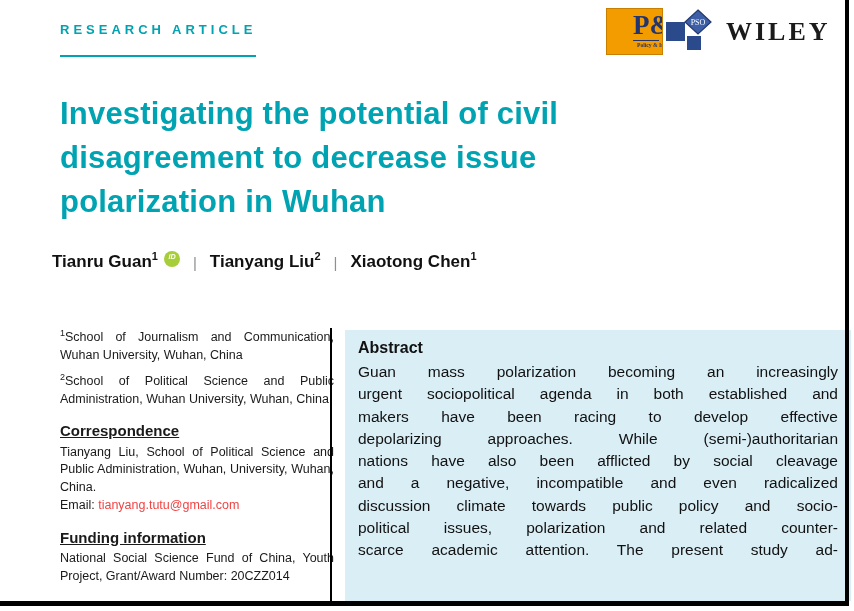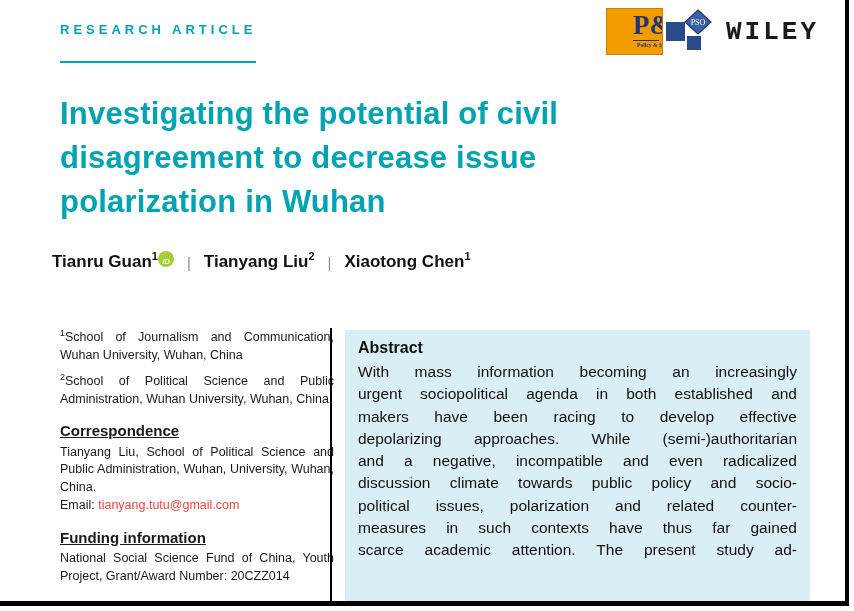--- a/index.html
+++ b/index.html
@@ -10,21 +10,21 @@
     font-family: "Liberation Sans", sans-serif;
     color: #1a1a1a;
     overflow: hidden;
   }
 
   
   .research-label {
     position: absolute; left: 60px; top: 22px;
     color: #00a3b1;
     font-size: 13px; font-weight: bold; letter-spacing: 4px;
-    padding-bottom: 24px;
+    padding-bottom: 18px;
     border-bottom: 2.5px solid #00a3b1;
     display: inline-block;
   }
 
   .pi-logo {
     position: absolute; left: 606px; top: 8px;
     width: 57px; height: 47px;
     background: #f39c00;
     border: 1px solid #c87f00;
     text-align: right;
@@ -40,21 +40,21 @@
   .pi-logo .sub {
     display: block; font-size: 10px; font-weight: bold;
     transform: scale(0.56); transform-origin: center top;
     white-space: nowrap; margin-top: 1px;
   }
 
   .pso-logo { position: absolute; left: 666px; top: 9px; width: 56px; height: 46px; }
 
   .wiley-logo {
     position: absolute; left: 726px; top: 17px;
-    font-family: Liberation Mono, monospace;
+    font-family: Liberation Serif, serif;
     font-size: 26px; font-weight: 600; letter-spacing: 3px;
     color: #1b1b1b;
     text-align: right;
   }
 
   
   .title {
     position: absolute; left: 60px; top: 92px;
     color: #00a3b1;
     font-size: 31px; font-weight: bold; line-height: 44px;
@@ -62,24 +62,24 @@
   }
 
   .authors {
     position: absolute; left: 52px; top: 252px;
     font-size: 17px; font-weight: bold; color: #111;
     display: flex; align-items: center;
   }
   .authors sup { font-size: 11px; font-weight: bold; vertical-align: super; line-height: 0; }
   .author-sep { color: #8f8f8f; font-weight: normal; margin: 0 13px; font-size: 15px; }
   .orcid {
-    display: inline-flex; align-items: flex-end; justify-content: center;
+    display: inline-flex; align-items: flex-start; justify-content: center;
     width: 16px; height: 16px; border-radius: 50%;
     background: #a6ce39; color: #ffffff;
-    margin-top: -6px;
+    margin-left: 6px; margin-top: -6px;
     font-size: 10px; font-style: normal; font-weight: bold;
     cursor: pointer;
   }
   .orcid i { font-style: italic; transform: scale(0.72); letter-spacing: 0; }
 
   
   .left-col {
     position: absolute; left: 60px; top: 329px; width: 274px;
     font-size: 12.5px; line-height: 17.5px; text-align: justify;
   }
@@ -90,21 +90,21 @@
   .email-link { color: #ef4444; text-decoration: none; cursor: pointer; }
 
   .col-divider {
     position: absolute; left: 330px; top: 328px;
     width: 2px; height: 273px; background: #000;
   }
 
   
   .abstract {
     position: absolute; left: 345px; top: 330px;
-    width: 465px; height: 271px;
+    width: 506px; height: 271px;
     background: #daeef5;
     padding: 9px 13px;
     overflow: hidden;
   }
   .abstract h2 { font-size: 16px; font-weight: bold; color: #111; margin-bottom: 4px; }
   .abstract .line {
     font-size: 15.5px; line-height: 22.3px; color: #111;
     text-align: justify; text-align-last: justify;
     white-space: normal;
   }
@@ -169,26 +169,26 @@
     <div class="sec-head">Funding information</div>
     <div>National Social Science Fund of China, Youth Project, Grant/Award Number: 20CZZ014</div>
   </div>
 </div>
 
 <div class="col-divider"></div>
 
 <div class="abstract">
   <h2>Abstract</h2>
   <div>
-      <div class="line">With mass information becoming an increasingly</div>
+      <div class="line">Guan mass polarization becoming an increasingly</div>
       <div class="line">urgent sociopolitical agenda in both established and</div>
       <div class="line">makers have been racing to develop effective</div>
       <div class="line">depolarizing approaches. While (semi-)authoritarian</div>
+      <div class="line">nations have also been afflicted by social cleavage</div>
       <div class="line">and a negative, incompatible and even radicalized</div>
       <div class="line">discussion climate towards public policy and socio-</div>
       <div class="line">political issues, polarization and related counter-</div>
-      <div class="line">measures in such contexts have thus far gained</div>
       <div class="line">scarce academic attention. The present study ad-</div>
     </div>
 </div>
 
 <div class="border-right"></div>
 <div class="border-bottom"></div>
 
 </body></html>

